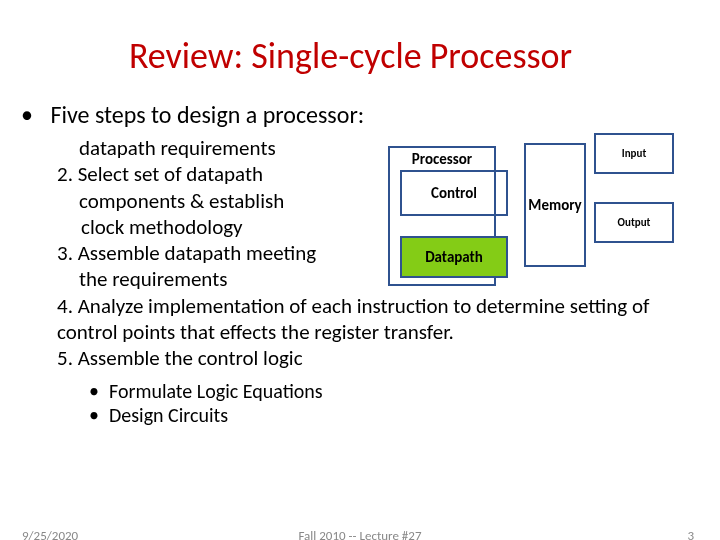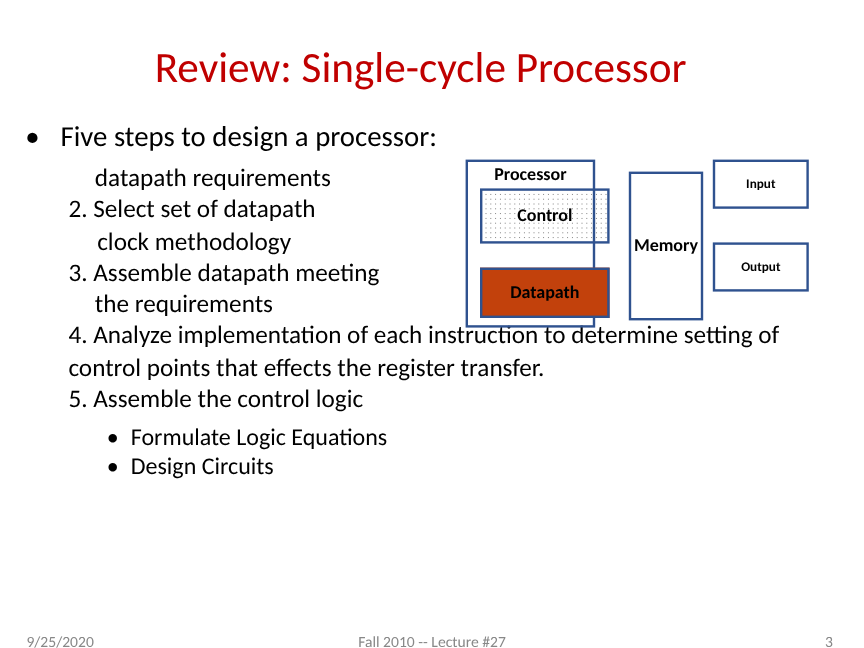--- a/index.html
+++ b/index.html
@@ -7,27 +7,27 @@
   .slide { position: relative; width: 720px; height: 540px; padding: 24px 40px 0 21px; }
   .title { color: #c00000; font-size: 36px; font-weight: 400; text-align: center; margin-top: 10px; margin-bottom: 22px; }
   .bullet1 { font-size: 24px; margin-left: 0; margin-bottom: 6px; }
   .bullet1::before { content: "•"; margin-right: 12px; }
   .content-row { position: relative; }
   .steps { font-size: 21px; line-height: 1.25; margin-left: 36px; }
   .steps .step { margin-bottom: 0; }
   .sub-bullets { font-size: 20px; margin-left: 68px; margin-top: 8px; }
   .sub-bullets .sb::before { content: "•"; margin-right: 10px; }
   .diagram { position: absolute; right: 6px; top: -2px; width: 286px; height: 146px; }
-  .proc-box { position: absolute; left: 0; top: 0; width: 108px; height: 140px; border: 2px solid #2f528f; }
+  .proc-box { position: absolute; left: 0; top: 13px; width: 108px; height: 140px; border: 2px solid #2f528f; }
   .proc-label { position: absolute; left: 0; top: 2px; width: 100%; text-align: center; font-size: 15px; font-weight: bold; }
   .inner-box { position: absolute; border: 2px solid #2f528f; text-align: left; font-size: 15px; font-weight: bold; display: flex; align-items: center; justify-content: center; }
   .control-box { left: 10px; top: 22px; width: 108px; height: 46px;
     background-image: radial-gradient(#7a7a7a 0.6px, transparent 0.6px);
     background-size: 4px 4px; background-position: 1px 1px; }
-  .datapath-box { left: 10px; top: 88px; width: 108px; height: 42px; background: #c2410c; }
+  .datapath-box { left: 10px; top: 88px; width: 108px; height: 42px; background: #84cc16; }
   .mem-box { position: absolute; left: 136px; top: 10px; width: 62px; height: 124px; border: 2px solid #2f528f; display: flex; align-items: center; justify-content: center; font-size: 15px; font-weight: bold; }
   .io-box { position: absolute; left: 206px; top: 0; width: 80px; height: auto; }
   .io-inner { border: 2px solid #2f528f; text-align: center; font-size: 11px; font-weight: bold; padding: 12px 4px; margin-bottom: 28px; }
   .footer { position: absolute; left: 0; bottom: 12px; width: 720px; font-size: 13px; color: #888; }
   .footer .date { position: absolute; left: 22px; }
   .footer .mid { position: absolute; left: 0; width: 100%; text-align: center; }
   .footer .pg { position: absolute; right: 26px; }
 </style>
 </head>
 <body>
@@ -51,20 +51,21 @@
       <div class="mem-box">Memory</div>
       <div class="io-box">
         <div class="io-inner">Input</div>
         <div class="io-inner">Output</div>
       </div>
     </div>
 
     <div class="steps">
       <div class="step" style="margin-left:22px">datapath requirements</div>
       <div class="step">2. Select set of datapath</div>
+      <div class="step" style="margin-left:22px">components &amp; establish</div>
       <div class="step" style="margin-left:24px">clock methodology</div>
       <div class="step">3. Assemble datapath meeting</div>
       <div class="step" style="margin-left:22px">the requirements</div>
       <div class="step">4. Analyze implementation of each instruction to determine setting of control points that effects the register transfer.</div>
       <div class="step">5. Assemble the control logic</div>
     </div>
 
     <div class="sub-bullets">
       <div class="sb"><span>Formulate Logic Equations</span></div>
       <div class="sb"><span>Design Circuits</span></div>

